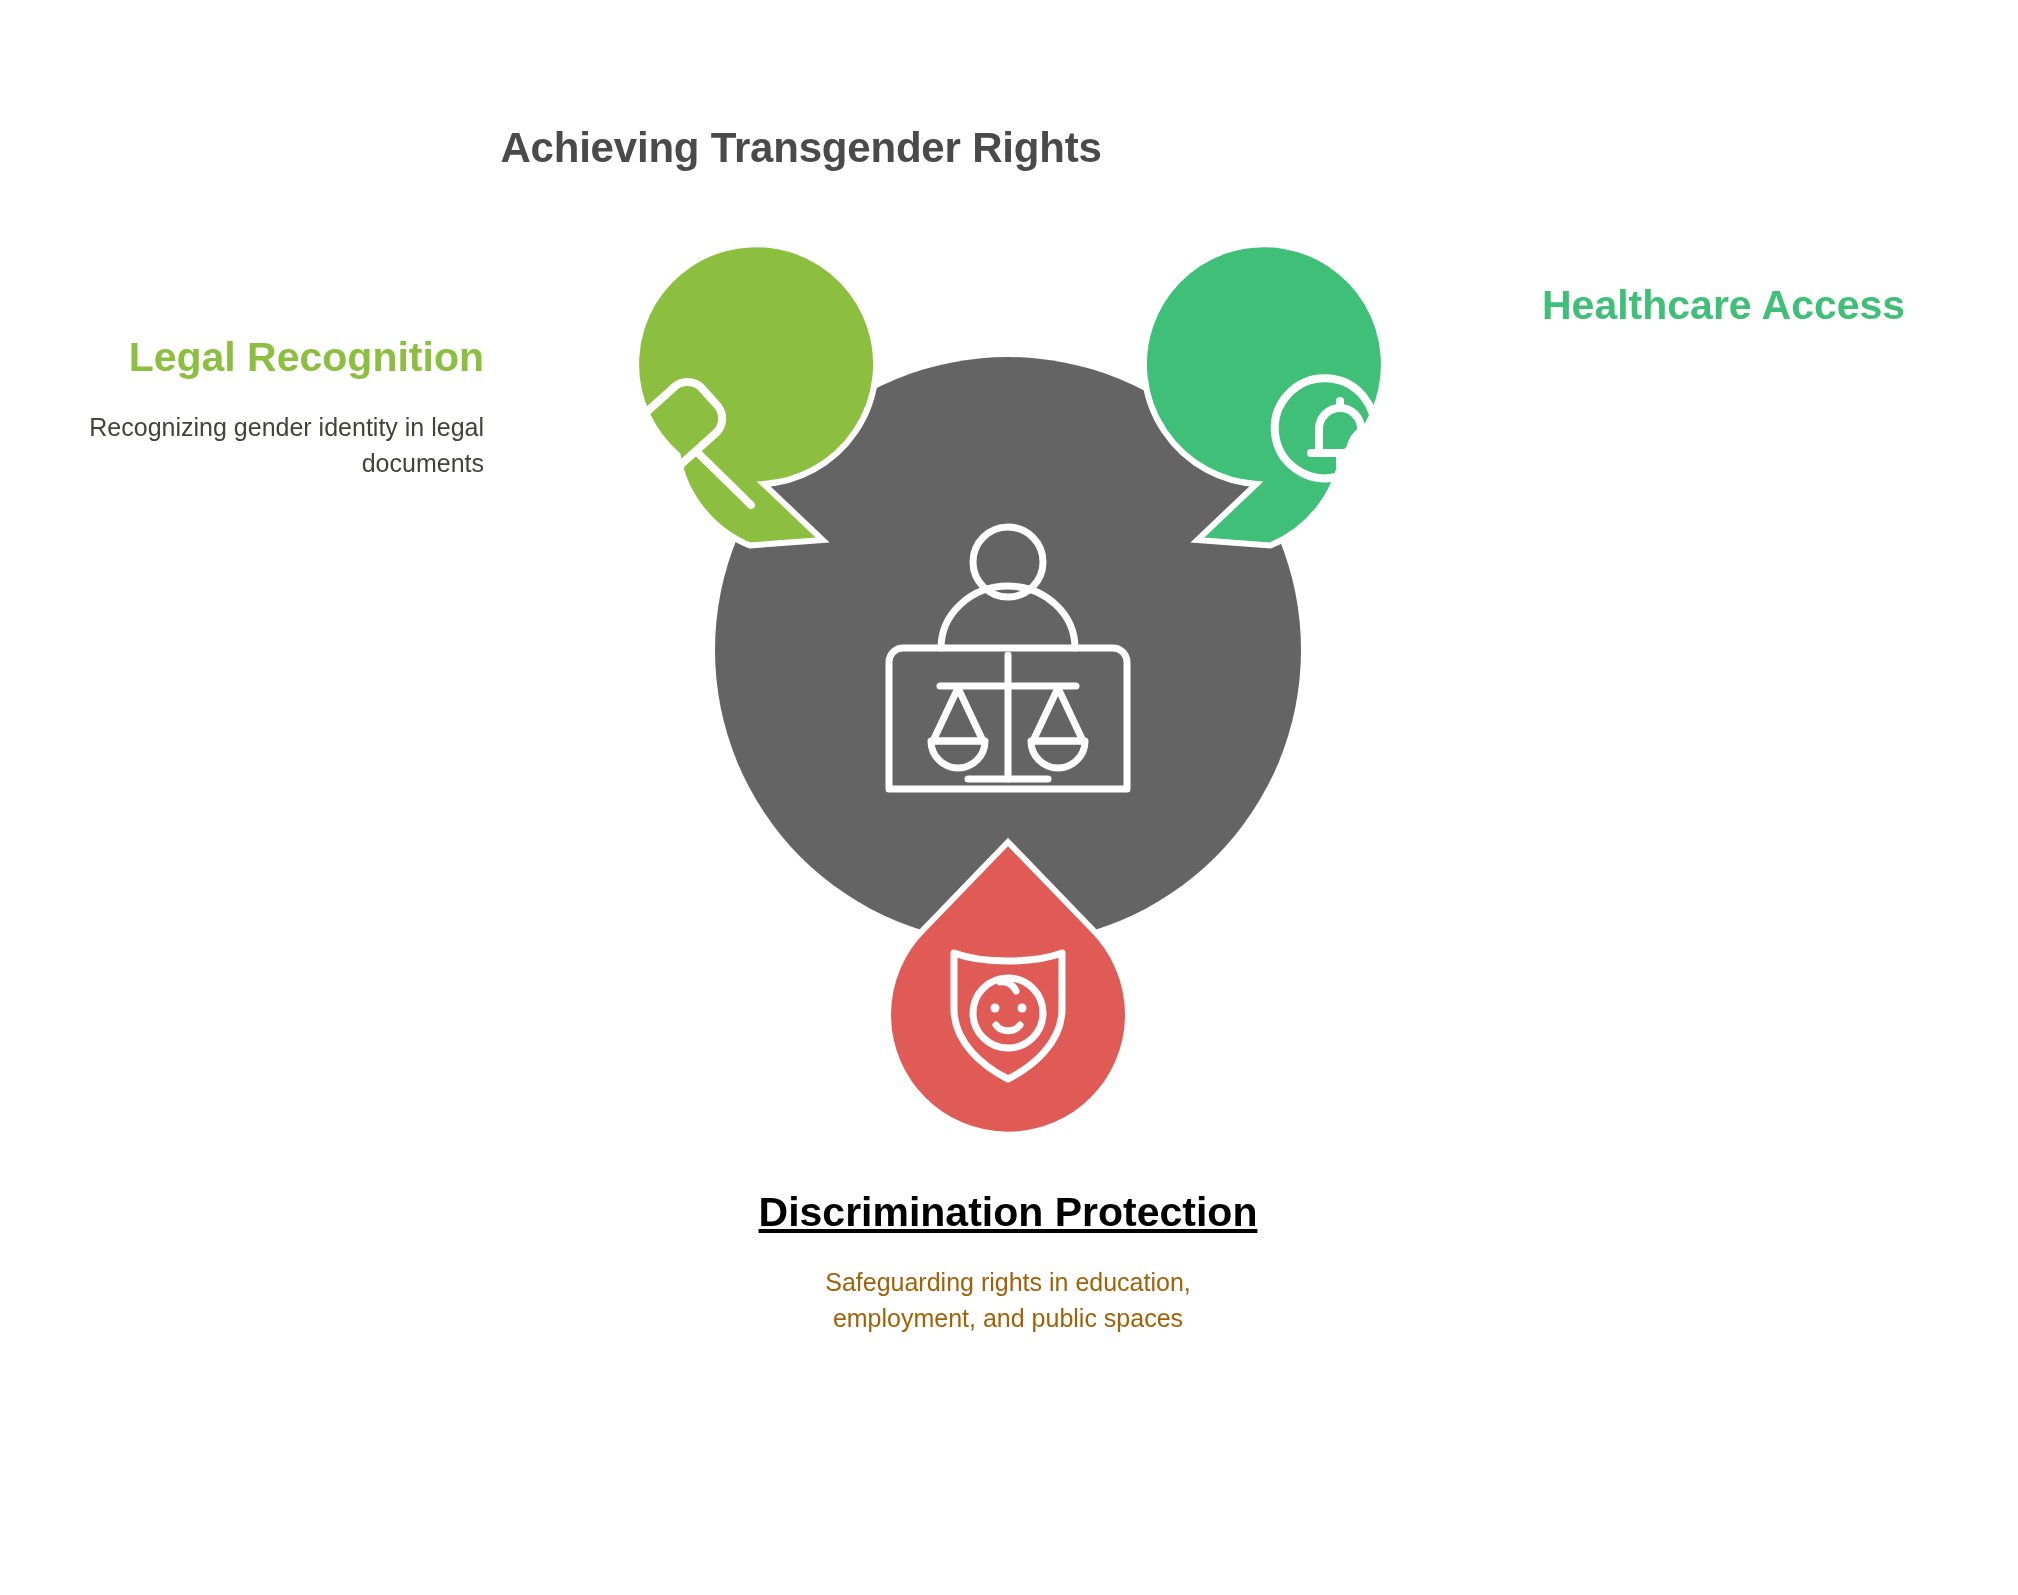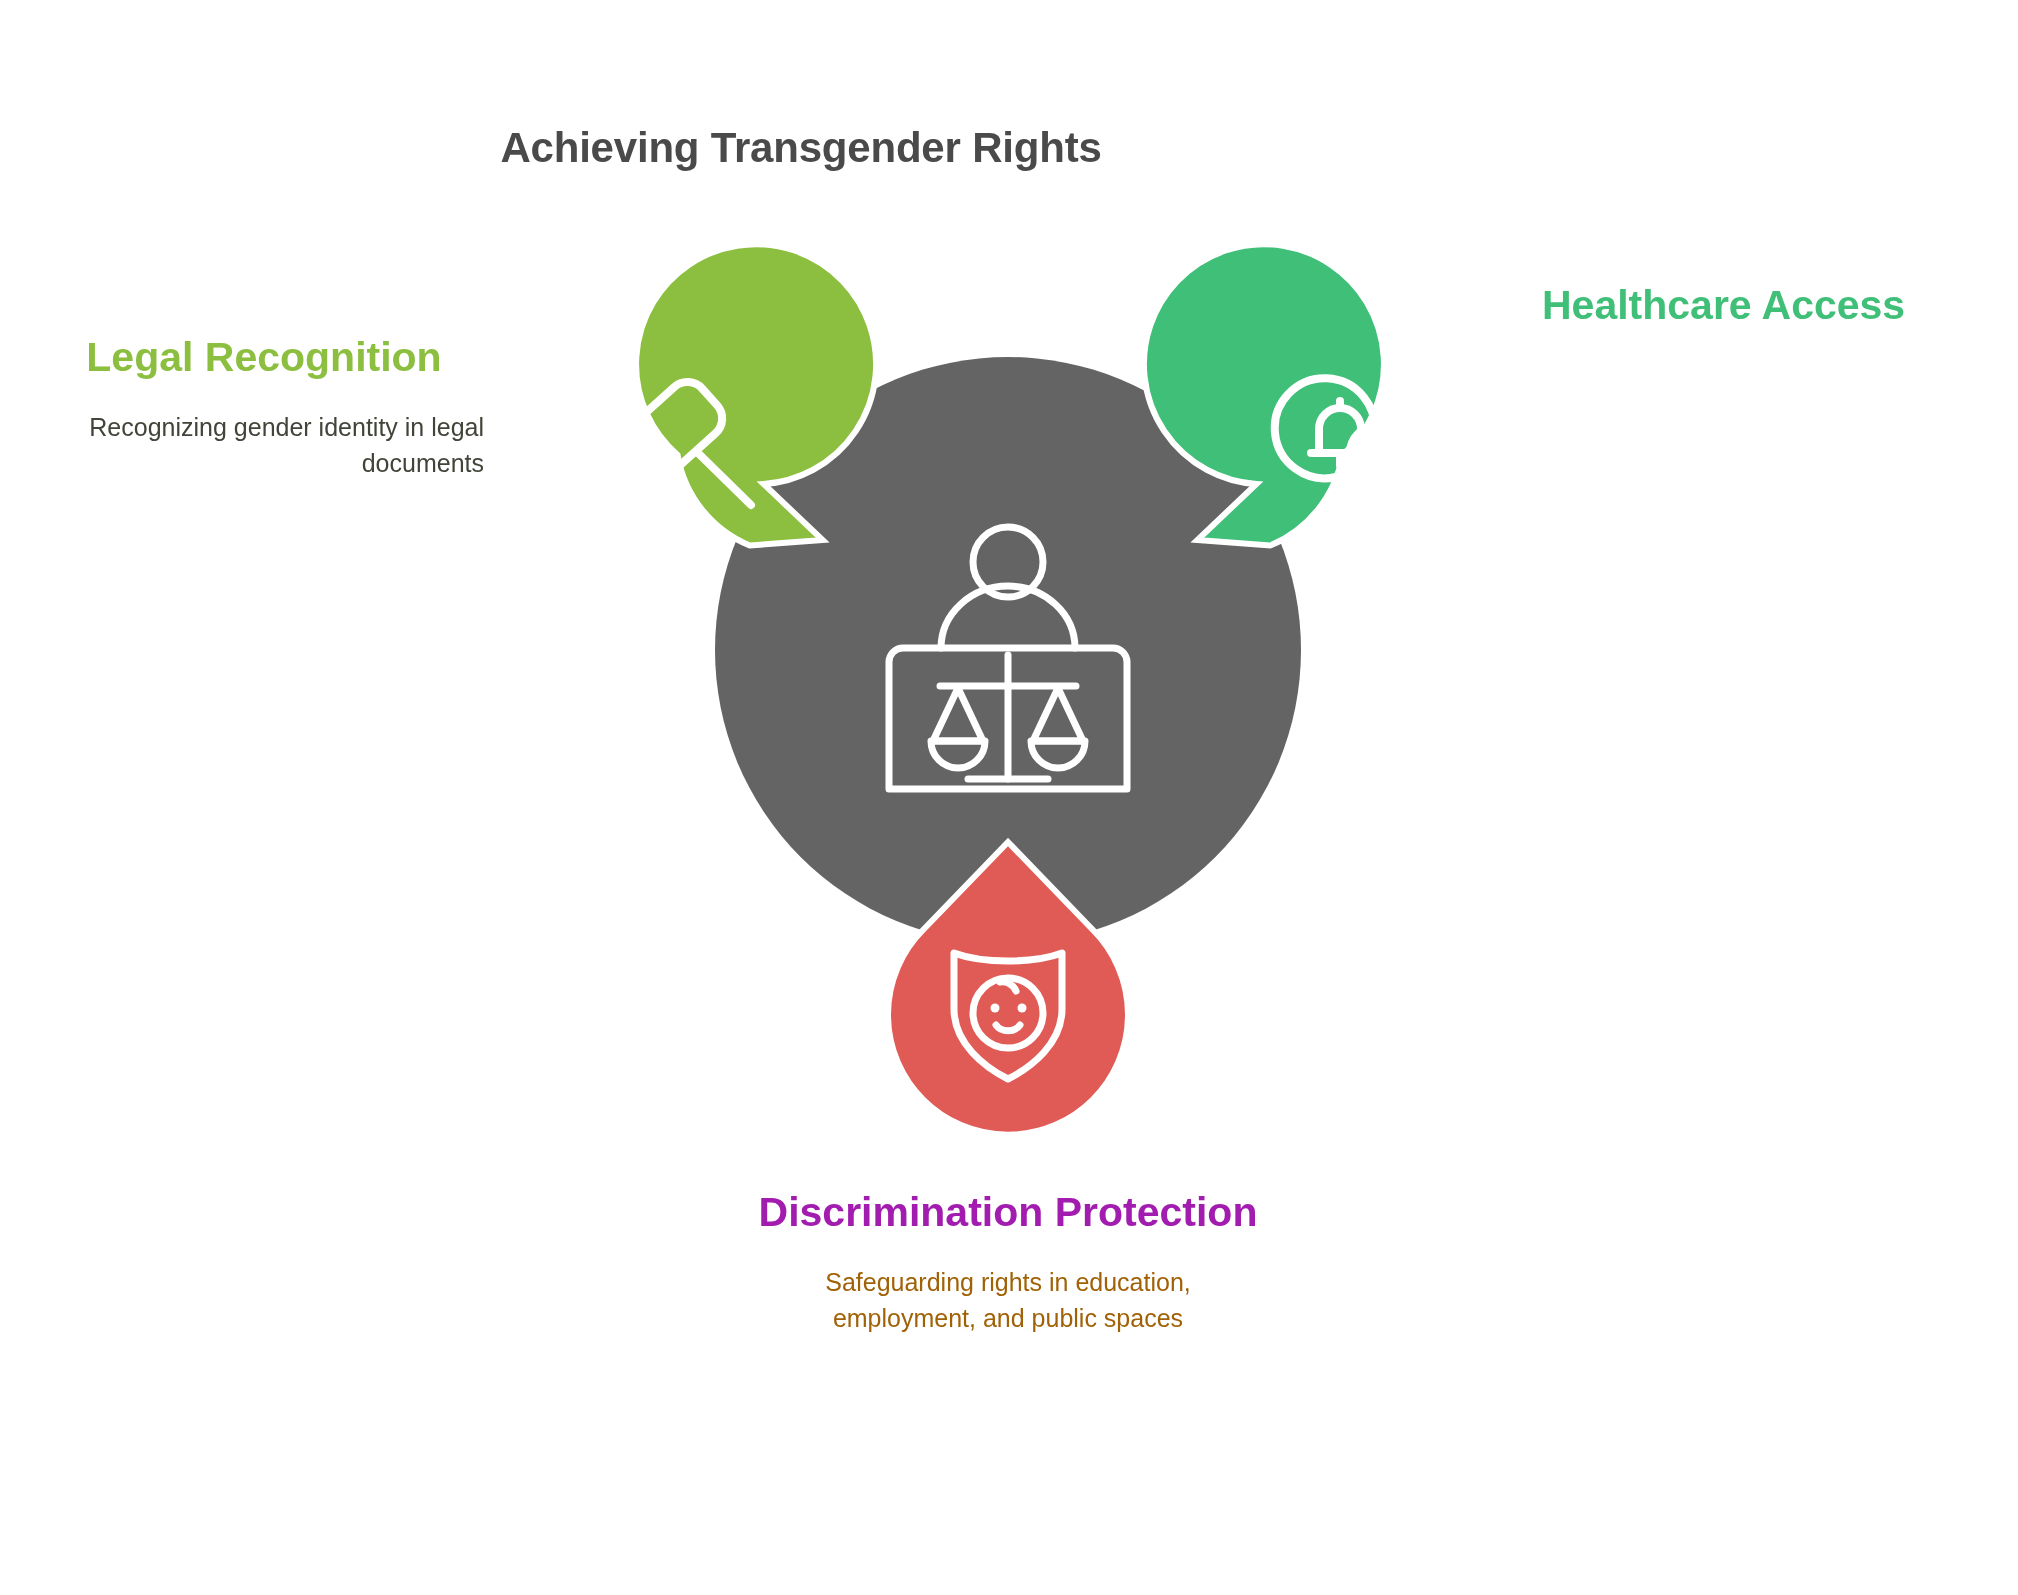--- a/index.html
+++ b/index.html
@@ -62,40 +62,40 @@
     margin: 0;
   }
 
   
   .block-left {
     left: 44px;
     top: 330px;
     width: 440px;
     text-align: right;
   }
-  .block-left .heading { color: #8CBF3F; text-align: center; }
+  .block-left .heading { color: #8CBF3F; }
 
   
   .block-right {
     left: 1542px;
     top: 278px;
     width: 420px;
     text-align: left;
   }
   .block-right .heading { color: #3FBF78; }
   .block-right .body { color: #3b4a42; }
 
   
   .block-bottom {
     left: 758px;
     top: 1185px;
     width: 500px;
     text-align: center;
   }
-  .block-bottom .heading { color: #a21caf; }
+  .block-bottom .heading { color: #000000; text-decoration: underline; }
   .block-bottom .body { color: #a16207; }
 </style>
 </head>
 <body>
 
 <div id="infographic">
 
   <div class="title">Achieving Transgender Rights</div>
 
   <div class="stage">

